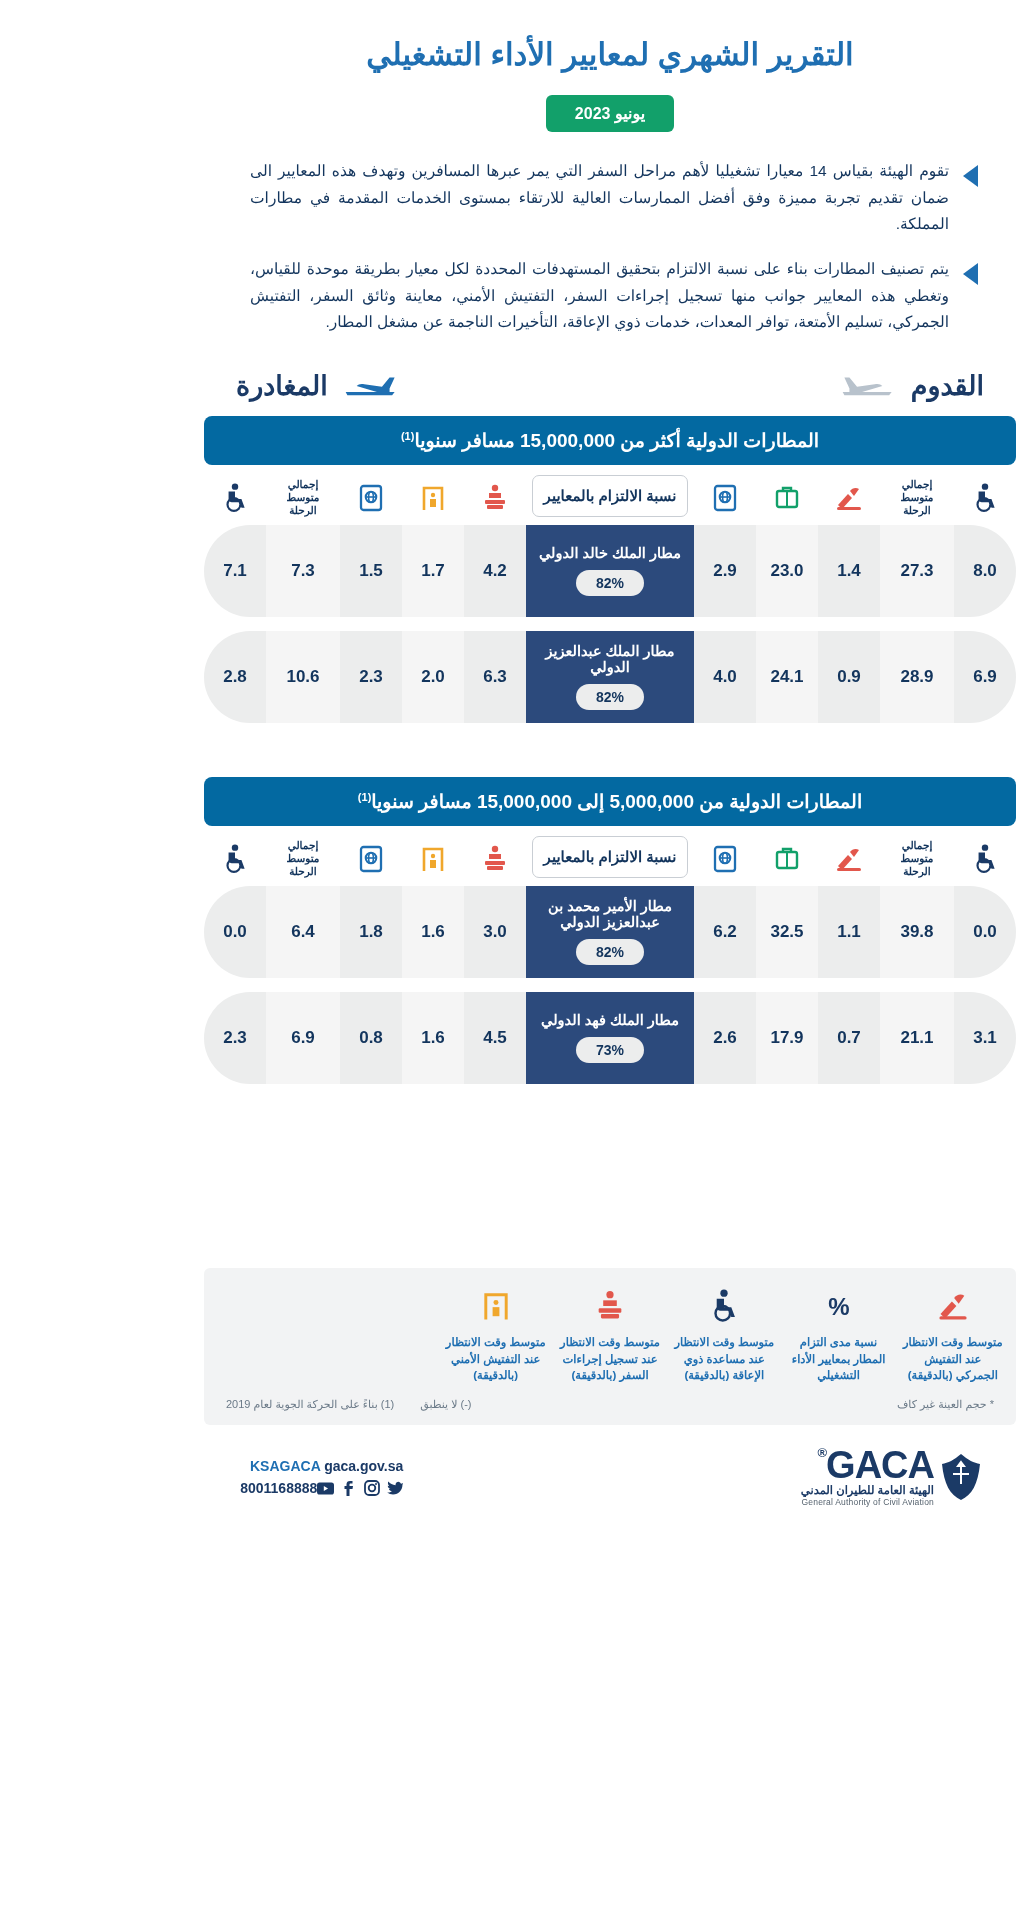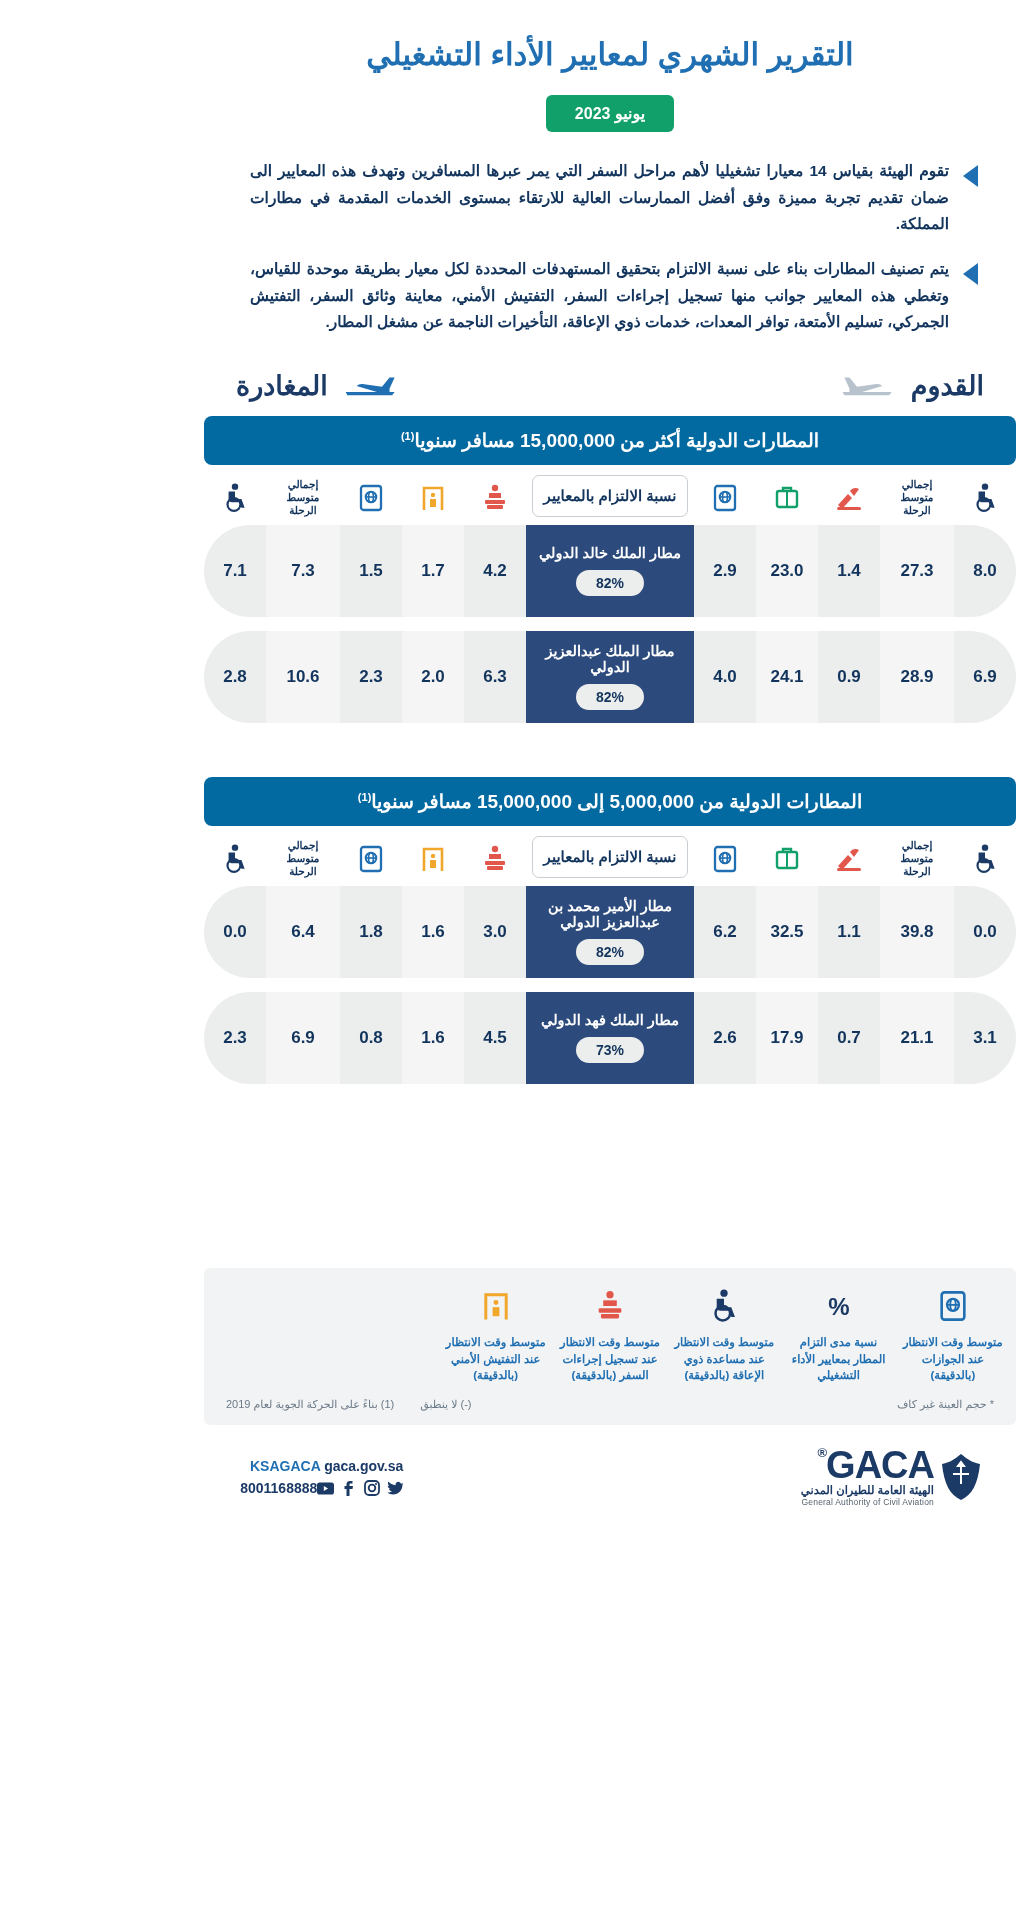--- a/index.html
+++ b/index.html
@@ -46,21 +46,21 @@
     flex: 0 0 auto;
     margin-top: 7px;
     width: 0; height: 0;
     border-top: 11px solid transparent;
     border-bottom: 11px solid transparent;
     border-right: 15px solid #1f6fb2;
   }
   .para-text {
     font-size: 15.5px;
     line-height: 1.72;
-    font-weight: bold;
+    font-weight: normal;
     color: #13355d;
     text-align: justify;
     flex: 1 1 auto;
     margin-left: 8px;
   }
 
   
   .dir-row {
     display: flex;
     justify-content: space-between;
@@ -469,28 +469,27 @@
       <div class="cell">2.3</div>
     </div>
   </div>
 
   <div class="tail-gap"></div>
 
   <div class="legend-wrap">
     <div class="legend">
       <div class="legend-item">
         <div class="lic">
-          <svg width="30" height="34" viewBox="0 0 26 30">
-            <rect x="3" y="3" width="20" height="24" rx="2.5" fill="none" stroke="#1f6fb2" stroke-width="2.3"></rect>
-            <circle cx="13" cy="14" r="5.3" fill="none" stroke="#1f6fb2" stroke-width="2"></circle>
-            <line x1="7.7" y1="14" x2="18.3" y2="14" stroke="#1f6fb2" stroke-width="1.6"></line>
-            <ellipse cx="13" cy="14" rx="2.4" ry="5.3" fill="none" stroke="#1f6fb2" stroke-width="1.6"></ellipse>
+          <svg width="34" height="34" viewBox="0 0 30 30">
+            <path d="M4 22l10-11 4 4-10 11z" fill="#e2574c"></path>
+            <path d="M16 8c2-3 6-4 9-2l-5 7-4-5z" fill="#e2574c"></path>
+            <rect x="3" y="24" width="24" height="3" rx="1.5" fill="#e2574c"></rect>
           </svg>
         </div>
-        <div class="ltxt">متوسط وقت الانتظار عند الجوازات (بالدقيقة)</div>
+        <div class="ltxt">متوسط وقت الانتظار عند التفتيش الجمركي (بالدقيقة)</div>
       </div>
       <div class="legend-item">
         <div class="lic">
           <svg width="34" height="30" viewBox="0 0 34 30">
             <text x="17" y="24" font-family="Liberation Sans, sans-serif" font-size="24" font-weight="bold" fill="#1b3a66" text-anchor="middle">%</text>
           </svg>
         </div>
         <div class="ltxt">نسبة مدى التزام المطار بمعايير الأداء التشغيلي</div>
       </div>
       <div class="legend-item">

